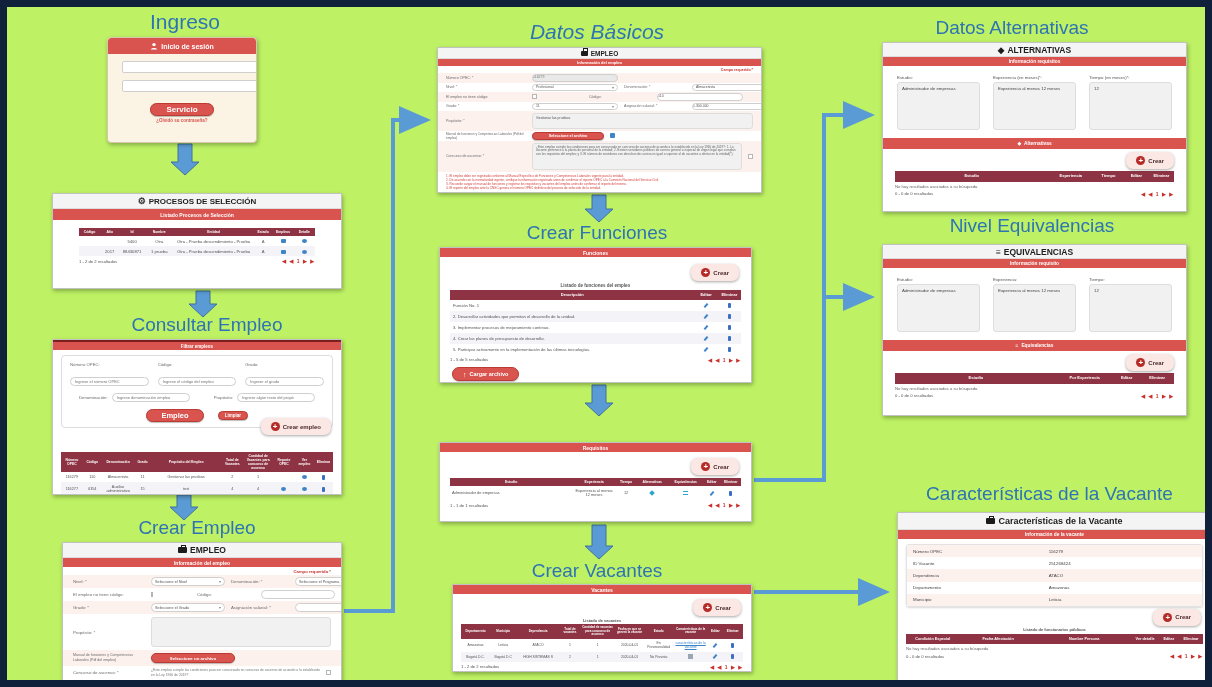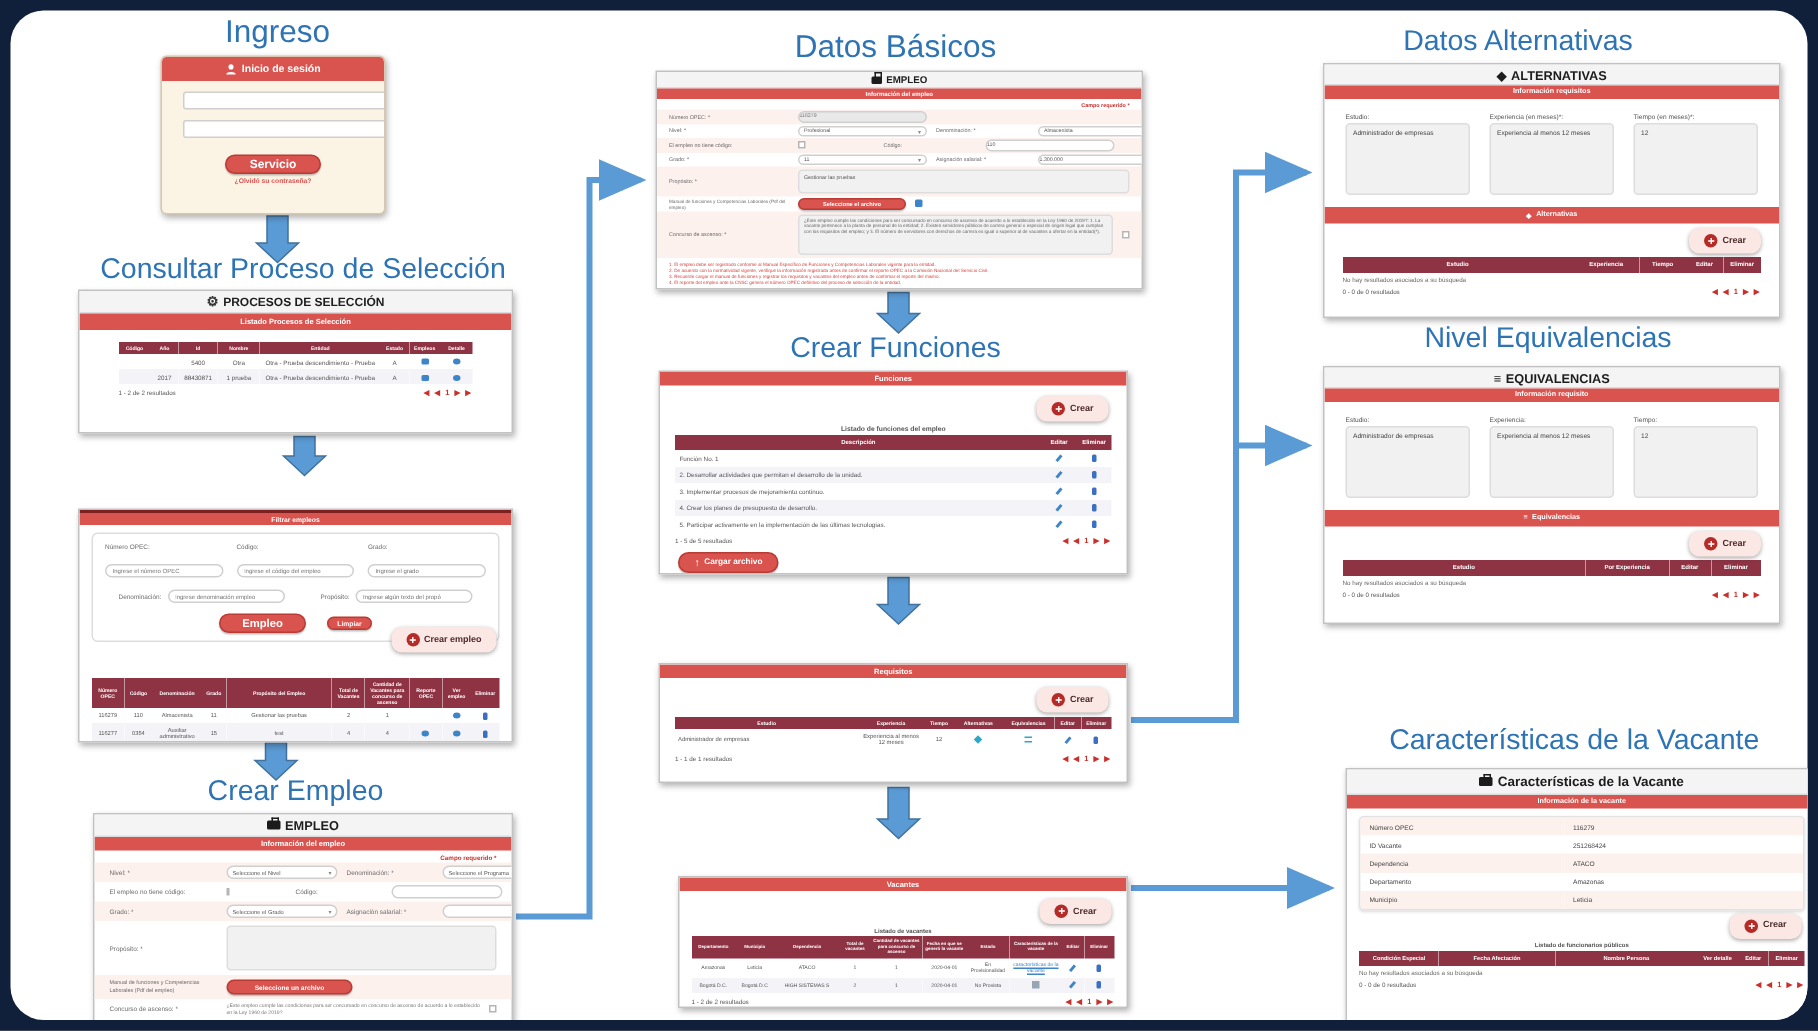--- a/index.html
+++ b/index.html
@@ -1,18 +1,18 @@
 <!DOCTYPE html>
 <html><head>
 <meta charset="utf-8">
 <style>
 * { margin:0; padding:0; box-sizing:border-box; }
 html,body { width:1212px; height:687px; font-family:"Liberation Sans",sans-serif; background:#0e1726; }
 .frame { position:relative; width:1212px; height:687px; background:#10203a; padding:7px; }
-.canvas { position:relative; width:1198px; height:673px; background:#ffffff; overflow:hidden;border-radius:22px; }
+.canvas { position:relative; width:1198px; height:673px; background:#bef264; overflow:hidden; }
 .arrows { position:absolute; left:0; top:0; z-index:1; }
 .conn { fill:none; stroke:#5b9bd5; stroke-width:4; }
 .blockarrow { fill:#5b9bd5; stroke:#41719c; stroke-width:1; }
 .flow-title { position:absolute; z-index:3; text-align:center; color:#2e74b5; white-space:nowrap; }
 .panel { position:absolute; z-index:2; background:#fff; border:1px solid #c2c2c2; box-shadow:1px 2px 4px rgba(0,0,0,.3); overflow:hidden; }
 .ghead { background:#f4f4f4; color:#1d1d1d; text-align:center; font-weight:bold; border-bottom:1px solid #dcdcdc; display:flex; align-items:center; justify-content:center; gap:3px; }
 .rbar { background:#d9534f; color:#fff; text-align:center; font-weight:bold; display:flex; align-items:center; justify-content:center; gap:3px; }
 .rpill { background:#d9534f; color:#fff; border:1px solid #b93b33; border-radius:9px; text-align:center; font-weight:bold; display:inline-flex; align-items:center; justify-content:center; box-shadow:0 1px 1px rgba(0,0,0,.25); }
 .crearpill { position:absolute; display:inline-flex; align-items:center; gap:3px; background:#fbe7e4; border-radius:7px; box-shadow:0 1px 3px rgba(0,0,0,.35); padding:4px 10px; color:#4a2b2b; font-size:6px; font-weight:bold; z-index:4; }
 .pluscirc { width:9px; height:9px; border-radius:50%; background:#b52b27; color:#fff; font-size:8px; line-height:9px; text-align:center; font-weight:bold; }
@@ -44,21 +44,21 @@
 .bcase { position:relative; display:inline-block; width:9px; height:6px; background:#1b1b1b; border-radius:1px; }
 .bcase::before { content:""; position:absolute; top:-2.5px; left:2.5px; width:3px; height:2.5px; border:1px solid #1b1b1b; border-bottom:none; }
 .bcase.sm { width:7px; height:5px; }
 .gearglyph { font-size:9px; line-height:9px; color:#333; }
 
 
 #t-ingreso { left:103px; top:3px; width:150px; font-size:21px; }
 #t-procesos { left:40px; top:162px; width:310px; font-size:19px; }
 #t-consultar { left:60px; top:307px; width:280px; font-size:19px; }
 #t-crearempleo { left:60px; top:510px; width:260px; font-size:19px; }
-#t-datos { left:440px; top:13px; width:300px; font-size:21px; }
+#t-datos { left:440px; top:13px; width:300px; font-size:21px;font-style:italic; }
 #t-funciones { left:440px; top:215px; width:300px; font-size:19px; }
 #t-requisitos { left:440px; top:411px; width:300px; font-size:19px; }
 #t-vacantes { left:440px; top:553px; width:300px; font-size:19px; }
 #t-alternativas { left:855px; top:10px; width:300px; font-size:19px; }
 #t-equivalencias { left:875px; top:208px; width:300px; font-size:19px; }
 #t-caracteristicas { left:875px; top:476px; width:335px; font-size:19px; }
 
 
 #p-login { left:100px; top:30px; width:150px; height:106px; background:#fbf3e4; border:1px solid #d8c6ae; border-radius:4px; }
 #p-login .rbar { font-size:7px; padding:4px 0; border-radius:3px 3px 0 0; }
@@ -219,24 +219,25 @@
     <path class="blockarrow" d="M585,188 L599,188 L599,202 L606,202 L592,215 L578,202 L585,202 Z"></path>
     <path class="blockarrow" d="M585,378 L599,378 L599,396 L606,396 L592,409 L578,396 L585,396 Z"></path>
     <path class="blockarrow" d="M585,518 L599,518 L599,539 L606,539 L592,552 L578,539 L585,539 Z"></path>
     <path class="conn" d="M337,604 L386,604 L386,113 L420,113" marker-end="url(#ah)"></path>
     <path class="conn" d="M747,473 L817,473 L817,108 L864,108" marker-end="url(#ah)"></path>
     <path class="conn" d="M817,290 L864,290" marker-end="url(#ah)"></path>
     <path class="conn" d="M747,585 L879,585" marker-end="url(#ah)"></path>
   </svg>
 
   <div class="flow-title" id="t-ingreso">Ingreso</div>
-  <div class="flow-title" id="t-procesos">Consultar Proceso de Selección</div>
+  <div class="flow-title" id="t-consultar">Consultar Empleo</div>
   <div class="flow-title" id="t-crearempleo">Crear Empleo</div>
   <div class="flow-title" id="t-datos">Datos Básicos</div>
   <div class="flow-title" id="t-funciones">Crear Funciones</div>
+  <div class="flow-title" id="t-vacantes">Crear Vacantes</div>
   <div class="flow-title" id="t-alternativas">Datos Alternativas</div>
   <div class="flow-title" id="t-equivalencias">Nivel Equivalencias</div>
   <div class="flow-title" id="t-caracteristicas">Características de la Vacante</div>
 
   <section class="panel" id="p-login">
     <div class="rbar">
       <svg width="8" height="8" viewBox="0 0 8 8">
             <circle cx="4" cy="2.6" r="1.7" fill="#fff"></circle>
             <path d="M0.8,7.6 C0.8,5.4 7.2,5.4 7.2,7.6 Z" fill="#fff"></path>
           </svg>

